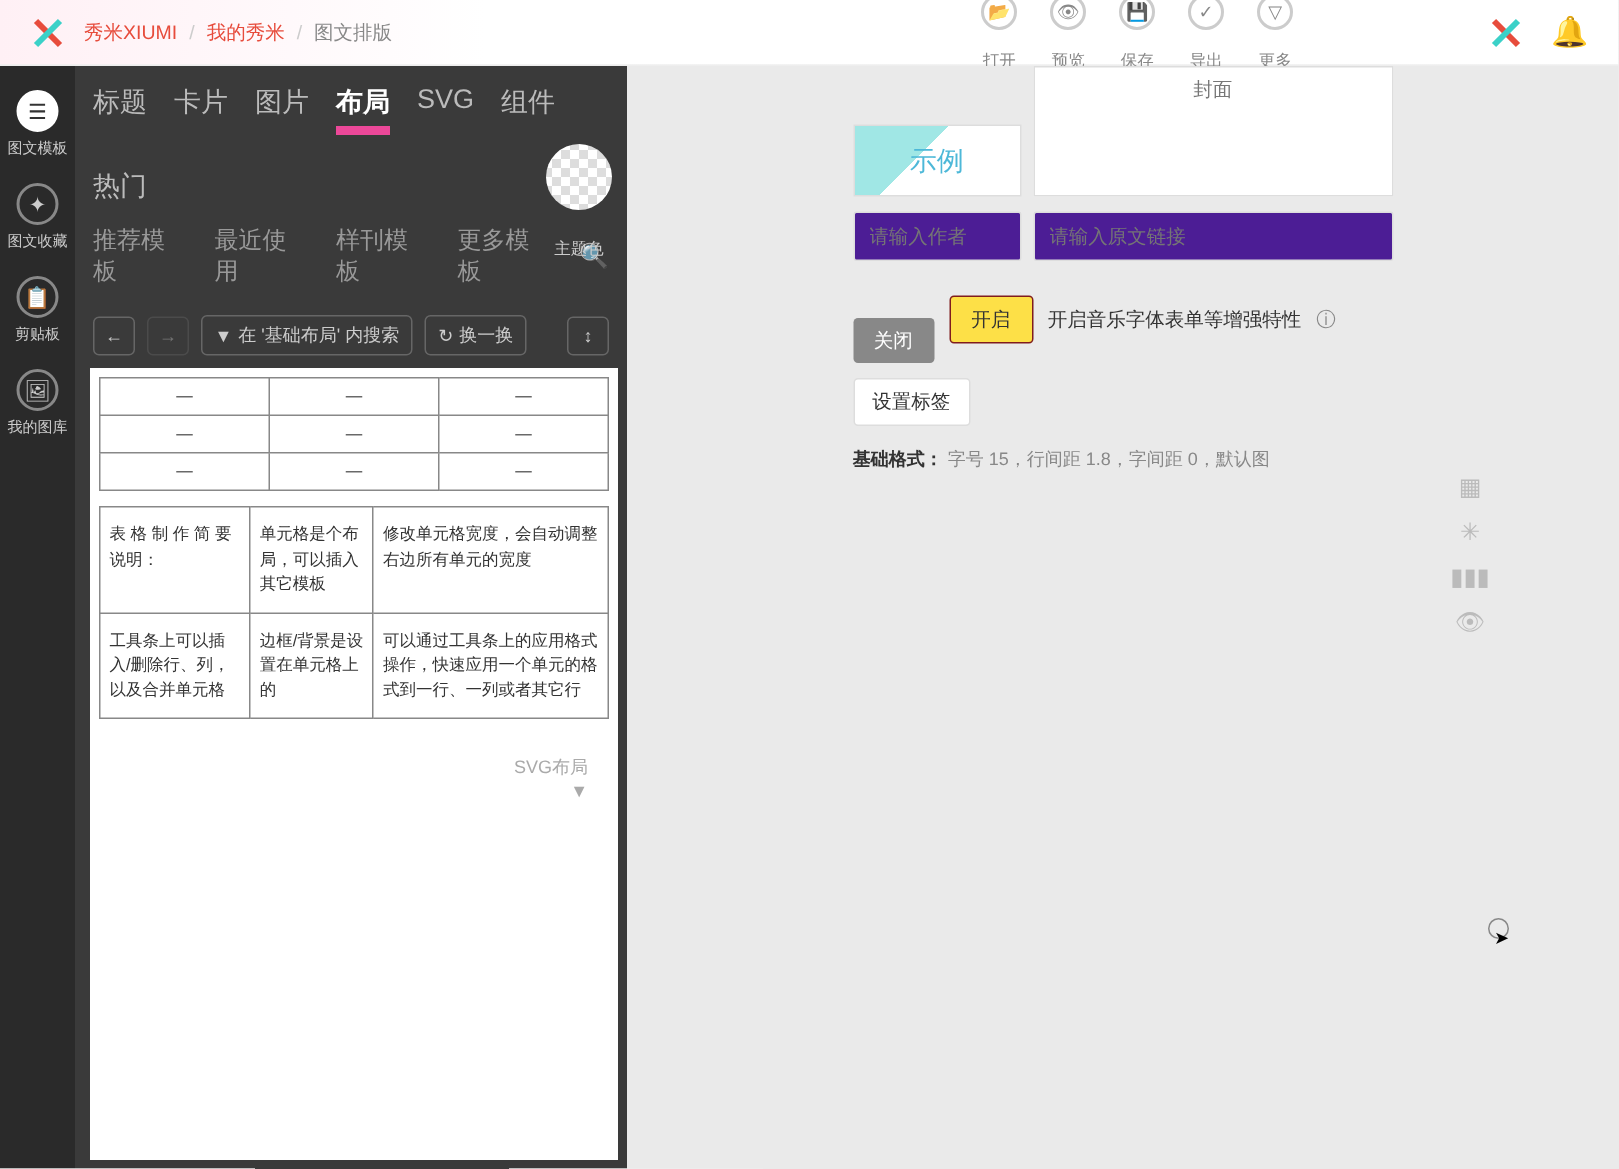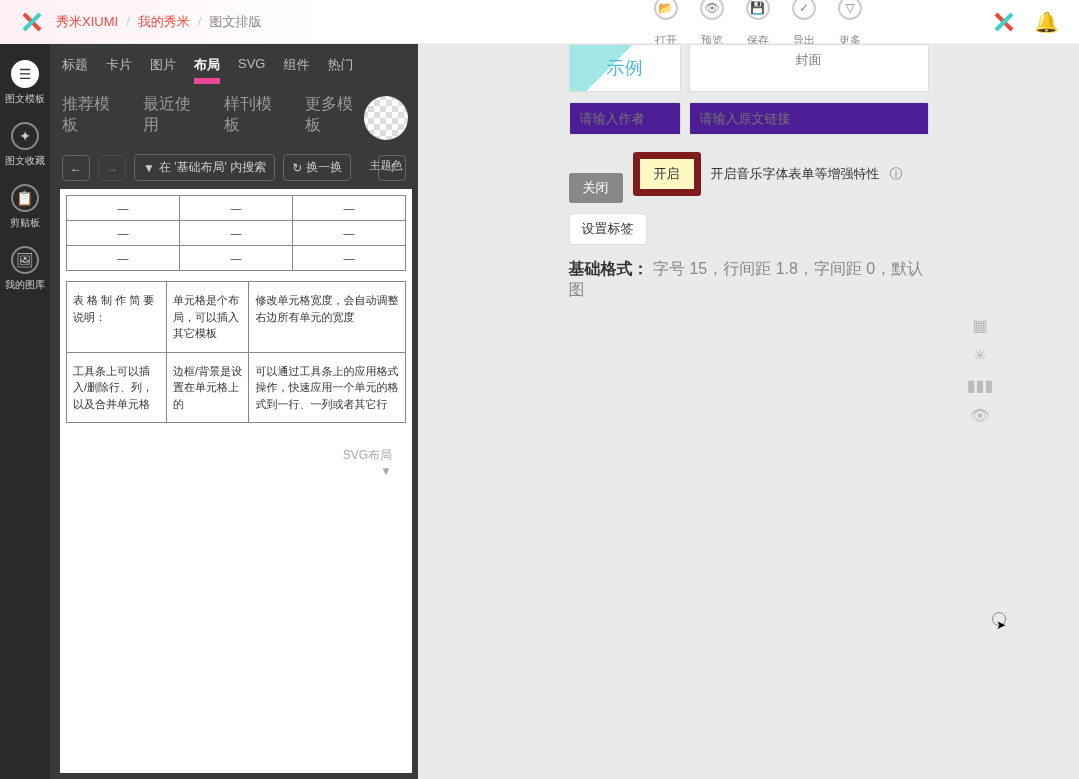--- a/index.html
+++ b/index.html
@@ -22,55 +22,55 @@
 
 .main { display: flex; height: calc(100% - 44px); }
 
 .leftnav { width: 50px; background: #2a2a2a; display: flex; flex-direction: column; align-items: center; padding-top: 8px; }
 .leftnav-item { display: flex; flex-direction: column; align-items: center; color: #ccc; padding: 8px 0; cursor: pointer; }
 .leftnav-icon { width: 28px; height: 28px; border: 2px solid #888; border-radius: 50%; display: flex; align-items: center; justify-content: center; font-size: 14px; color: #ccc; }
 .leftnav-item.active .leftnav-icon { background: #fff; color: #333; border-color: #fff; }
 .leftnav-label { font-size: 10px; margin-top: 4px; text-align: center; }
 
 .sidepanel { width: 368px; background: #3a3a3a; display: flex; flex-direction: column; }
-.tabs-row { display: flex; padding: 8px 12px 0; gap: 18px; font-size: 13px; color: #bbb; flex-wrap: wrap; }
+.tabs-row { display: flex; padding: 8px 12px 0; gap: 18px; font-size: 18px; color: #bbb; flex-wrap: wrap; }
 .tab { cursor: pointer; padding: 4px 0; }
 .tab.active { color: #fff; font-weight: bold; border-bottom: 6px solid #ec4899; }
 .tabs-row2 { display: flex; padding: 6px 12px; gap: 18px; font-size: 16px; color: #999; align-items: center; }
 .theme-circle { width: 44px; height: 44px; border-radius: 50%; background: repeating-conic-gradient(#ddd 0 25%, #fff 0 50%) 50% / 12px 12px; position: absolute; right: 10px; top: 52px; }
 .theme-wrap { position: relative; }
 .theme-label { font-size: 11px; color: #ccc; text-align: center; position: absolute; right: 10px; top: 98px; width: 44px; margin-top: 16px; }
 
 .toolbar { display: flex; gap: 8px; padding: 8px 12px; align-items: center; }
 .tb-btn { border: 1px solid #666; border-radius: 4px; color: #ccc; font-size: 12px; padding: 4px 8px; display: flex; align-items: center; gap: 4px; cursor: pointer; background: transparent; }
 .tb-icon-btn { width: 28px; height: 26px; display: flex; align-items: center; justify-content: center; }
 
 .template-scroll { flex: 1; background: #fff; margin: 0 6px 6px 10px; overflow-y: auto; padding: 6px; }
 .tpl-table { width: 100%; border-collapse: collapse; margin-bottom: 10px; }
 .tpl-table td { border: 1px solid #888; padding: 6px 4px; font-size: 11px; color: #333; text-align: center; }
 .tpl-table.desc td { text-align: left; vertical-align: top; padding: 10px 6px; line-height: 1.5; }
 .svg-layout { text-align: right; color: #aaa; font-size: 12px; padding: 14px; }
 
 .canvas { flex: 1; background: #eaeaea; position: relative; padding: 0 50px; }
 .doc-top { width: 360px; margin: 0 auto 14px; display: flex; flex-direction: column; gap: 10px; }
 .doc-row { display: flex; gap: 8px; }
-.thumb { width: 112px; height: 48px; background: linear-gradient(135deg, #a0e7e5 40%, #fff 40%); border: 1px solid #ddd; display: flex; align-items: center; justify-content: center; font-size: 18px; color: #4db8d8; position: relative; overflow: hidden; }
+.thumb { width: 112px; height: 48px; background: linear-gradient(135deg, #a0e7e5 40%, #fff 40%); border: 1px solid #ddd; display: flex; align-items: center; justify-content: center; font-size: 18px; color: #4db8d8; position: relative; overflow: hidden; margin-top: 39px; }
 .cover-box { flex: 1; border: 1px solid #ddd; background: #fff; display: flex; align-items: flex-start; justify-content: center; padding: 6px; color: #777; font-size: 13px; }
 .input-like { border: 1px solid #ddd; background: #4c1d95; padding: 8px 10px; color: #aaa; font-size: 13px; border-radius: 2px; }
 .input-like.half { width: 112px; }
 .input-like.grow { flex: 1; }
 .toggle-row { display: flex; align-items: center; gap: 10px; font-size: 13px; color: #333; }
 .toggle-btn { padding: 6px 14px; font-size: 13px; cursor: pointer; border-radius: 3px; }
 .toggle-btn.active { background: #888; color: #fff; margin-top: 28px; }
-.toggle-btn.inactive { background: #fef9c3; border: 7px solid #7f1d1d; color: #333; }
+.toggle-btn.inactive { background: #fde047; border: 1px solid #7f1d1d; color: #333; }
 .tag-btn { border: 1px solid #ddd; background: #fff; padding: 6px 12px; font-size: 13px; border-radius: 3px; color: #333; cursor: pointer; align-self: flex-start; }
 
 .editor-box { width: 360px; margin: 60px auto 0; background: #fff; border: 1px solid #ddd; padding: 16px; }
 .editor-inner { border: 1px dashed #ccc; padding: 12px; color: #aaa; font-size: 13px; }
-.format-row { width: 360px; margin: 8px auto; font-size: 16px; color: #888; }
+.format-row { width: 360px; margin: 8px auto; font-size: 12px; color: #888; }
 .format-row .label { color: #333; font-weight: bold; }
 
 .side-tools { position: absolute; right: 90px; top: 272px; display: flex; flex-direction: column; gap: 12px; color: #bbb; }
 .side-tool { width: 18px; height: 18px; cursor: pointer; display: flex; align-items: center; justify-content: center; font-size: 16px; }
 
 .cursor { position: absolute; left: 574px; top: 568px; }
 .cursor-ring { width: 14px; height: 14px; border: 1px solid #888; border-radius: 50%; }
 .cursor-arrow { position: absolute; left: 4px; top: 6px; font-size: 12px; }
 
 .search-icon-tab { margin-left: auto; }

